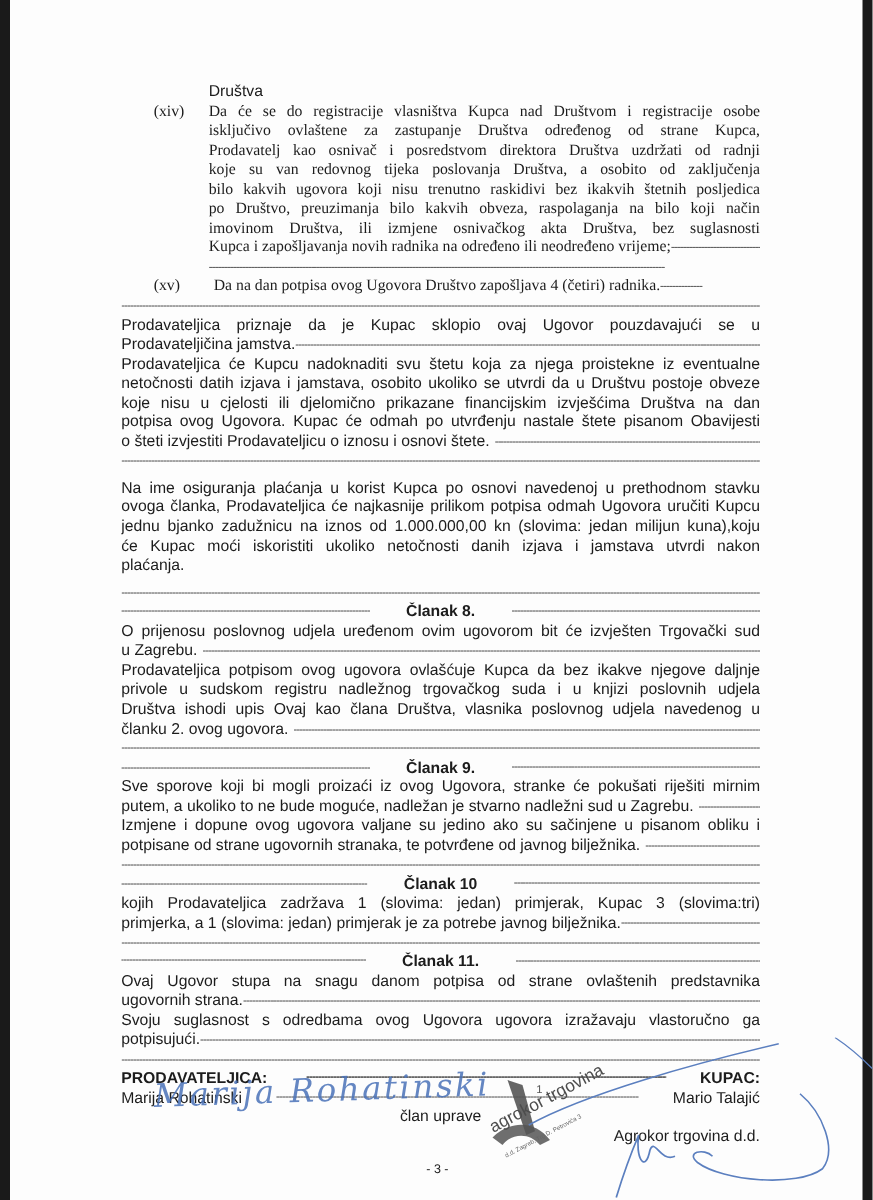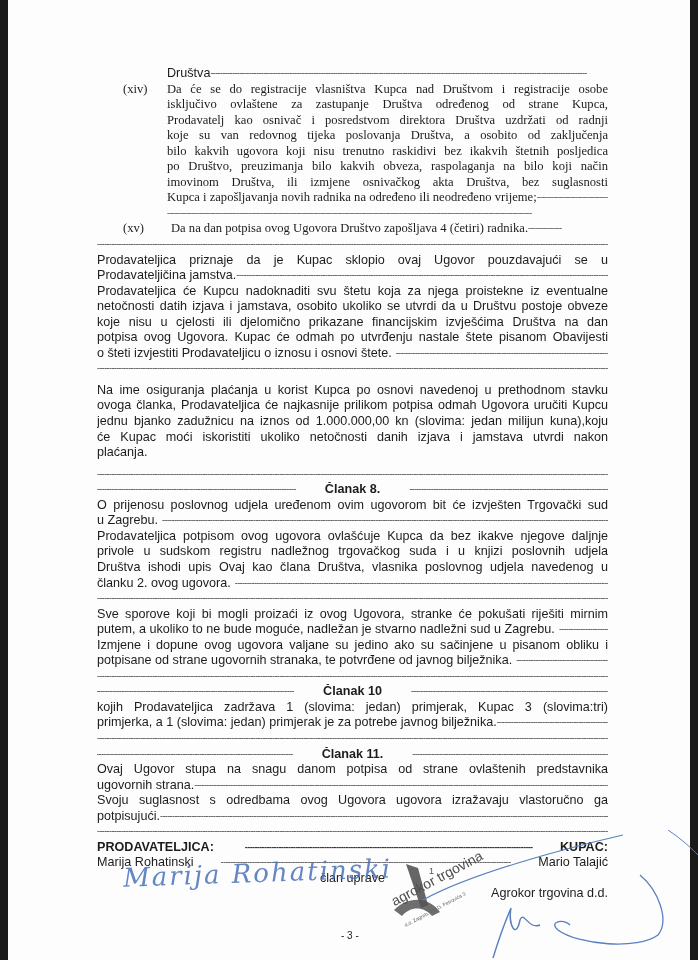--- a/index.html
+++ b/index.html
@@ -18,24 +18,24 @@
   }
   .ln { white-space: nowrap; overflow: hidden; height: 15.55px; }
   .j { text-align: justify; text-align-last: justify; white-space: normal; }
   .fill { display: flex; }
   .fill .t { flex: 0 0 auto; }
   .fill .d { flex: 1 1 auto; overflow: hidden; white-space: nowrap; }
   .fill .d::before {
     content: "-------------------------------------------------------------------------------------------------------------------------------------------------------------------------------------------------------------------------------------------";
     letter-spacing: -0.6px; font-size: 9px; vertical-align: 2px; color: #333;
   }
-  .indent { padding-left: 70px; }
+  .indent { padding-left: 70px; flex-direction: column; }
   .num { position: absolute; left: 0; }
   .item { position: relative; font-family: Liberation Serif, serif; }
-  .heading { display: flex; align-items: flex-start; gap: 27px; }
+  .heading { display: flex; align-items: flex-end; gap: 27px; }
   .heading .d { flex: 1 1 auto; overflow: hidden; white-space: nowrap; }
   .heading .d::before {
     content: "-------------------------------------------------------------------------------------------------------------------------------------------------------------------------------------------------------------------------------------";
     letter-spacing: -0.6px; font-size: 9px; vertical-align: 2px; color: #333;
   }
   .heading .dl { direction: rtl; }
   .heading .h { font-weight: bold; padding: 0 2px; flex: 0 0 auto; }
   .gap { height: 6px; }
   .sig { position: absolute; }
   .sig-left {
@@ -144,20 +144,25 @@
     <div class="ln j">privole u sudskom registru nadležnog trgovačkog suda i u knjizi poslovnih udjela</div>
     <div class="ln j">Društva ishodi upis Ovaj kao člana Društva, vlasnika poslovnog udjela navedenog u</div>
     <div class="ln fill">
         <span class="t">članku 2. ovog ugovora.</span>
         <span class="d" style="padding-left:4px"></span>
       </div>
     <div class="ln fill">
         <span class="d"></span>
       </div>
 
+    <div class="ln heading">
+      <span class="d dl"></span>
+        <span class="h">Članak 9.</span>
+        <span class="d"></span>
+    </div>
     <div class="ln j">Sve sporove koji bi mogli proizaći iz ovog Ugovora, stranke će pokušati riješiti mirnim</div>
     <div class="ln fill">
         <span class="t">putem, a ukoliko to ne bude moguće, nadležan je stvarno nadležni sud u Zagrebu.</span>
         <span class="d" style="padding-left:4px"></span>
       </div>
     <div class="ln j">Izmjene i dopune ovog ugovora valjane su jedino ako su sačinjene u pisanom obliku i</div>
     <div class="ln fill">
         <span class="t">potpisane od strane ugovornih stranaka, te potvrđene od javnog bilježnika.</span>
         <span class="d" style="padding-left:4px"></span>
       </div>

